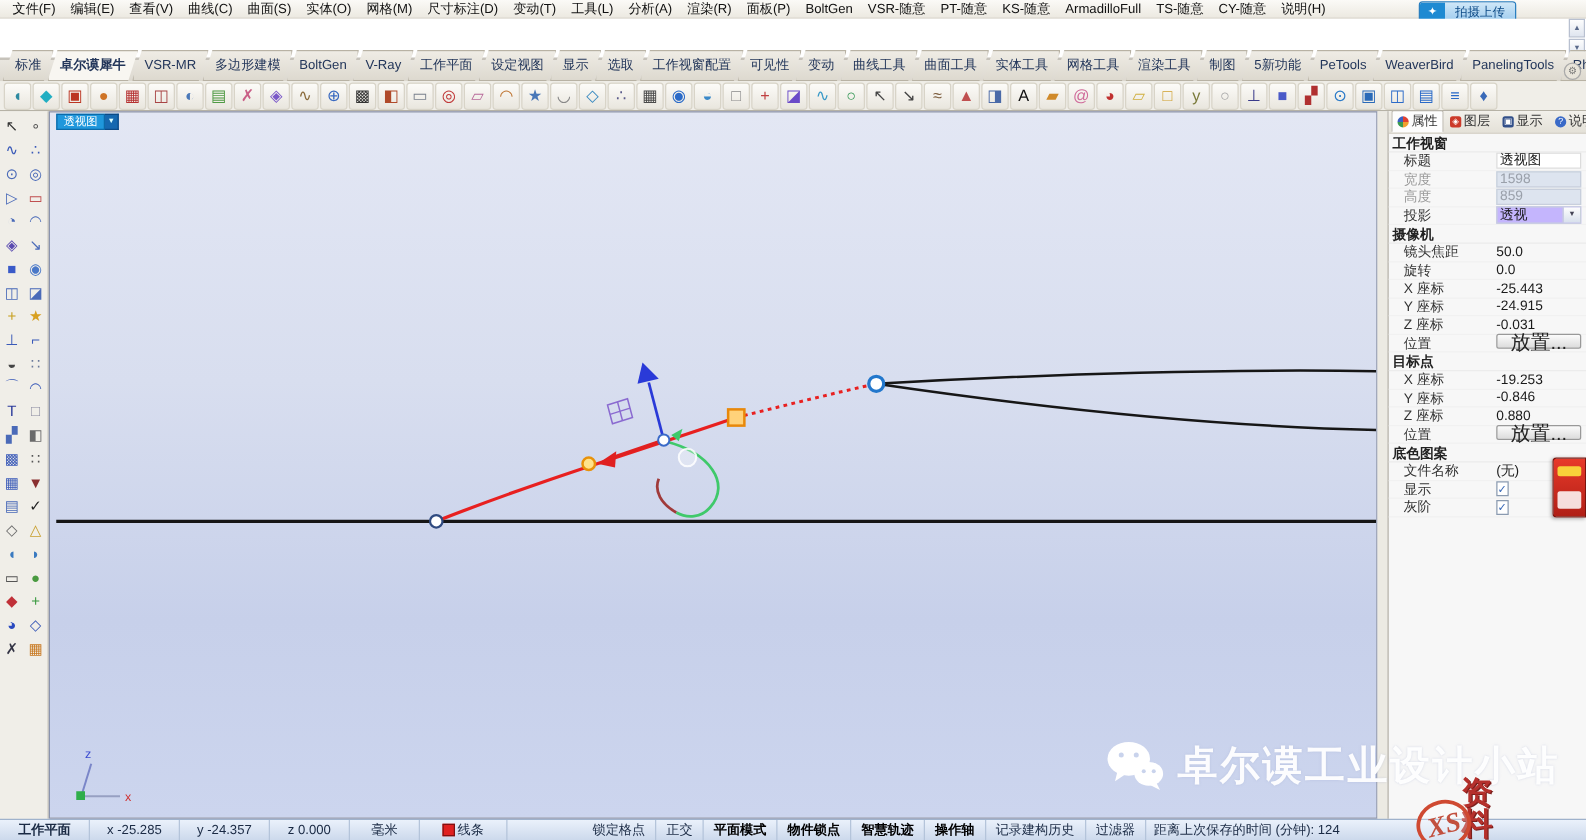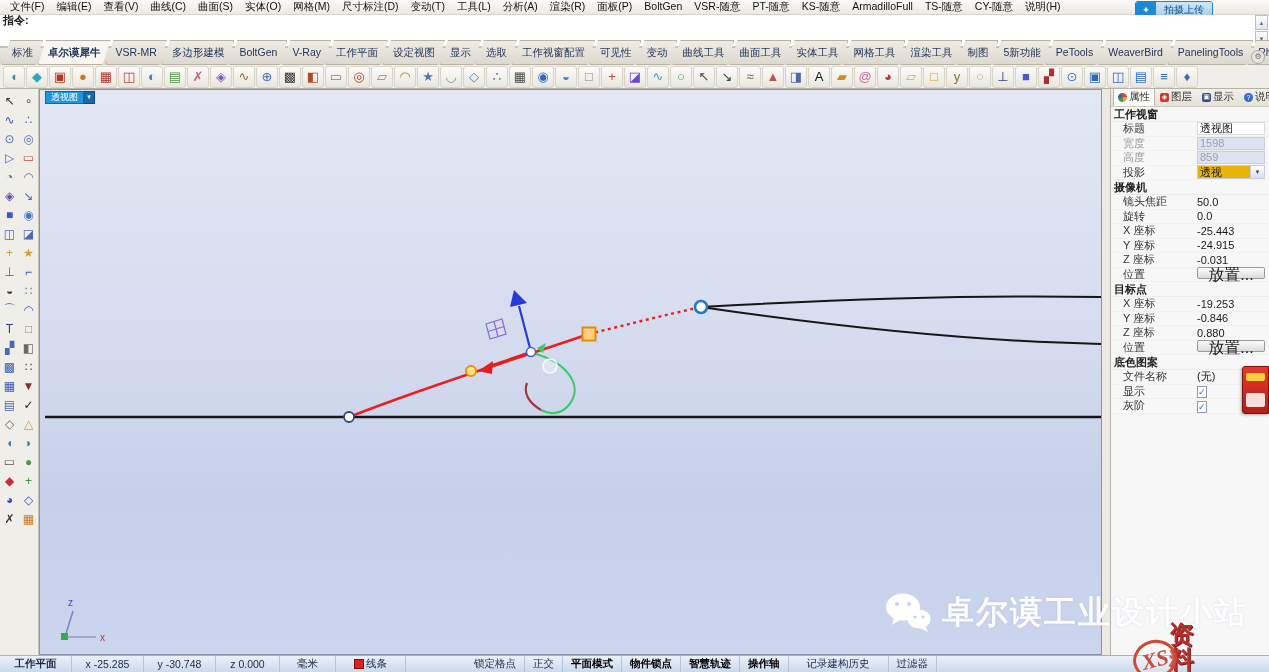--- a/index.html
+++ b/index.html
@@ -98,21 +98,21 @@
   .pticon.display{background:#33508a;}
   .pticon.help{background:#3a6ac8;border-radius:50%;}
   .prow{display:flex;align-items:center;height:13.5px;border-bottom:1px solid #f1f1f1;}
   .prow .lab{width:74px;padding-left:12px;color:#333;white-space:nowrap;}
   .prow .lab.dis{color:#9a9a9a;}
   .prow .val{flex:1;margin-right:4px;white-space:nowrap;}
   .psection{height:14px;display:flex;align-items:center;padding-left:3px;font-weight:bold;color:#222;
     border-bottom:1px solid #ececec;}
   .field{background:#fff;border:1px solid #dcdcdc;padding:0 2px;height:11px;line-height:11px;}
   .field.dis{background:#dde4ef;color:#9aa0aa;border-color:#c8cfdc;}
-  .dropdown{display:flex;align-items:center;background:#eab308;border:1px solid #c8cfdc;height:12px;}
+  .dropdown{display:flex;align-items:center;background:#c4b5fd;border:1px solid #c8cfdc;height:12px;}
   .dropdown .dv{flex:1;padding-left:2px;line-height:12px;}
   .dropdown .da{width:13px;height:12px;background:linear-gradient(#fdfdfd,#d8e0ec);
     border-left:1px solid #c8cfdc;font-size:6px;text-align:center;line-height:12px;color:#445;}
   .pbtn{width:100%;height:12px;background:linear-gradient(#fbfbfb,#dcdcdc);border:1px solid #999;
     border-radius:2px;font-size:16px;line-height:11px;text-align:center;color:#222;cursor:pointer;}
   .filebox{display:flex;align-items:center;gap:2px;}
   .filebox .fv{flex:1;}
   .filebox .fb{width:14px;height:11px;background:linear-gradient(#fbfbfb,#dcdcdc);border:1px solid #999;
     border-radius:2px;font-size:8px;line-height:9px;text-align:center;color:#333;cursor:pointer;}
   .chk{width:10px;height:10px;background:#fff;border:1px solid #8a9ab0;color:#3a6ab8;
@@ -136,21 +136,20 @@
   <div>
     
   <span class="menu-item">文件(F)</span><span class="menu-item">编辑(E)</span><span class="menu-item">查看(V)</span><span class="menu-item">曲线(C)</span><span class="menu-item">曲面(S)</span><span class="menu-item">实体(O)</span><span class="menu-item">网格(M)</span><span class="menu-item">尺寸标注(D)</span><span class="menu-item">变动(T)</span><span class="menu-item">工具(L)</span><span class="menu-item">分析(A)</span><span class="menu-item">渲染(R)</span><span class="menu-item">面板(P)</span><span class="menu-item">BoltGen</span><span class="menu-item">VSR-随意</span><span class="menu-item">PT-随意</span><span class="menu-item">KS-随意</span><span class="menu-item">ArmadilloFull</span><span class="menu-item">TS-随意</span><span class="menu-item">CY-随意</span><span class="menu-item">说明(H)</span></div>
   <div class="upload-btn">
     <span class="logo">✦</span>
     <span class="lbl">拍摄上传</span>
   </div>
 </div>
 
 <div class="cmdarea">
-  <div class="cmd-line cmd-prompt">指令:</div>
   <div class="cmd-scroll">
     <span>▲</span>
     <span>▼</span>
   </div>
 </div>
 
 <div class="tabsrow">
   <div style="display:flex;align-items:flex-end;">
 
   <span class="ttab">标准</span>
@@ -471,32 +470,33 @@
   <span class="xs-ellipse">XS</span>
   <span class="xs-right">
     <span class="xs-name">资料网</span>
     <span class="xs-url">ZL.XS1616.COM</span>
   </span>
 </div>
 
 <div class="statusbar">
   <span class="sb-pane btn" style="width:72px">工作平面</span>
   <span class="sb-pane" style="width:72px">x -25.285</span>
-  <span class="sb-pane" style="width:72px">y -30.748</span>
+  <span class="sb-pane" style="width:72px">y -24.357</span>
   <span class="sb-pane" style="width:64px">z 0.000</span>
   <span class="sb-pane" style="width:56px">毫米</span>
   <span class="sb-pane" style="width:70px">
     <span class="swatch"></span>
     <span>线条</span>
   </span>
   <span class="sb-pane" style="width:60px;border-right:none"></span>
   <div style="display:flex;align-items:stretch;">
 
   <span class="sb-pane toggle" style="padding:0 8px">锁定格点</span>
       <span class="sb-pane toggle" style="padding:0 8px">正交</span>
       <span class="sb-pane toggle bold" style="padding:0 8px">平面模式</span>
       <span class="sb-pane toggle bold" style="padding:0 8px">物件锁点</span>
       <span class="sb-pane toggle bold" style="padding:0 8px">智慧轨迹</span>
       <span class="sb-pane toggle bold" style="padding:0 8px">操作轴</span>
-      <span class="sb-pane toggle" style="padding:0 18px">记录建构历史</span>
+      <span class="sb-pane toggle" style="padding:0 8px">记录建构历史</span>
       <span class="sb-pane toggle" style="padding:0 8px">过滤器</span>
     </div>
+  <span class="sb-fill">距离上次保存的时间 (分钟): 124</span>
 </div>
 
 </body></html>

